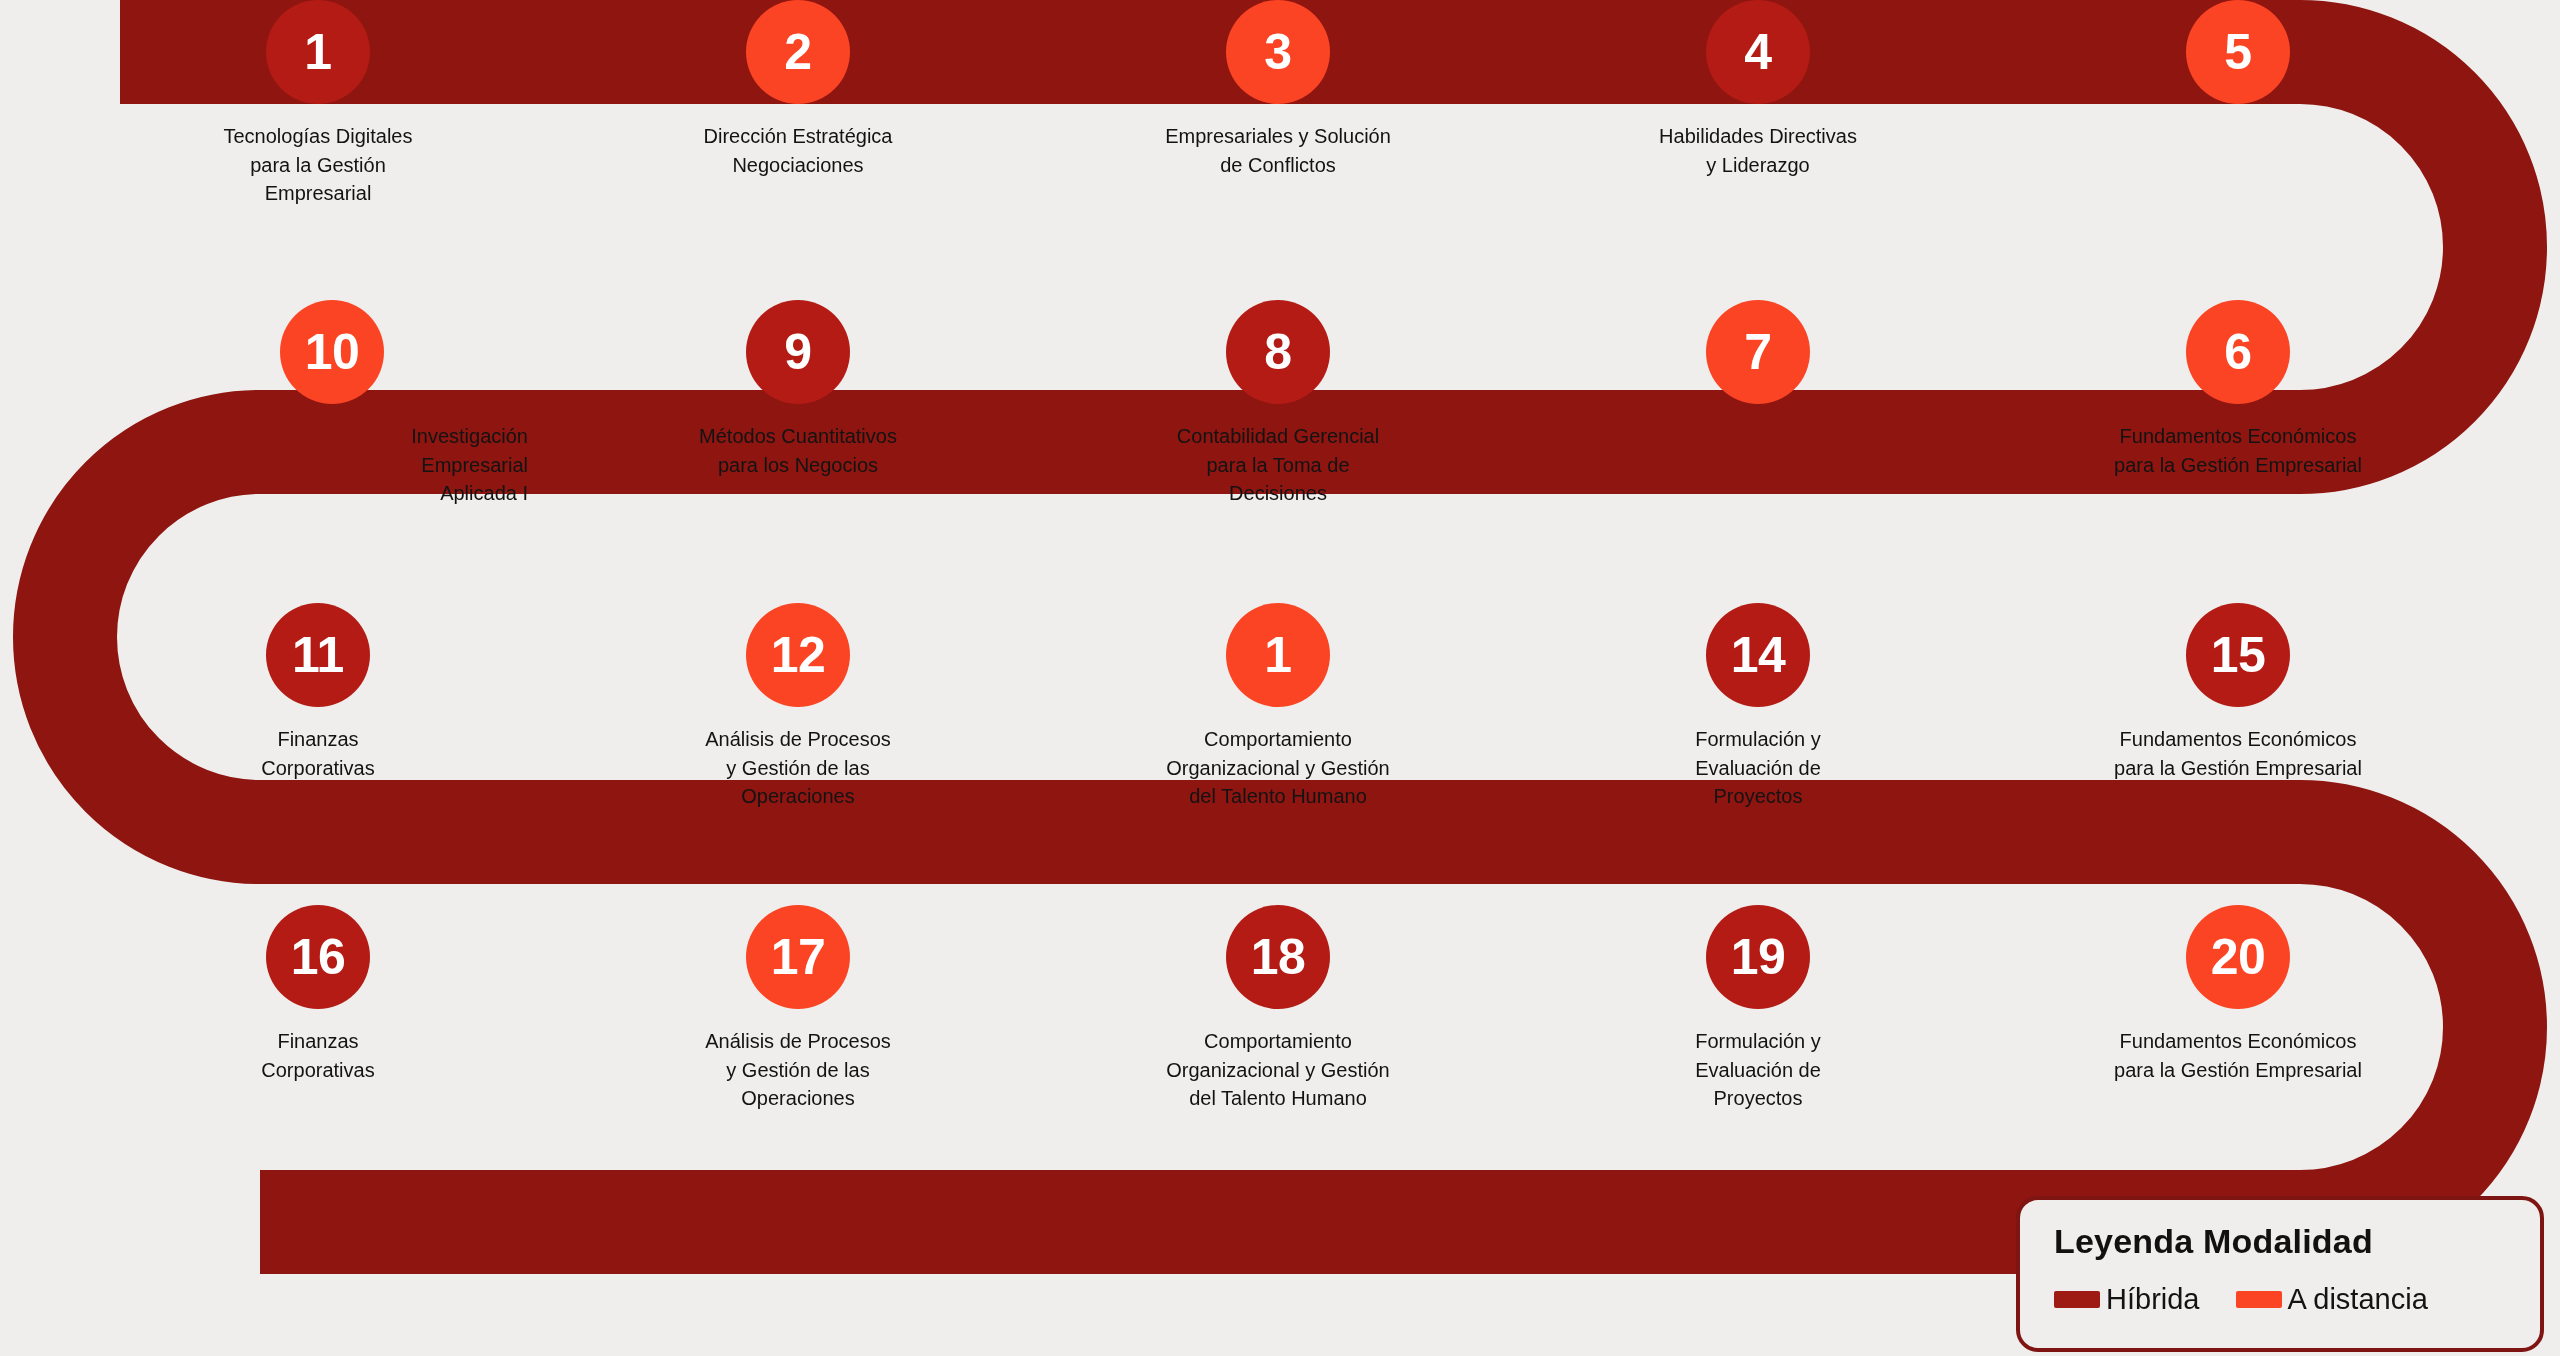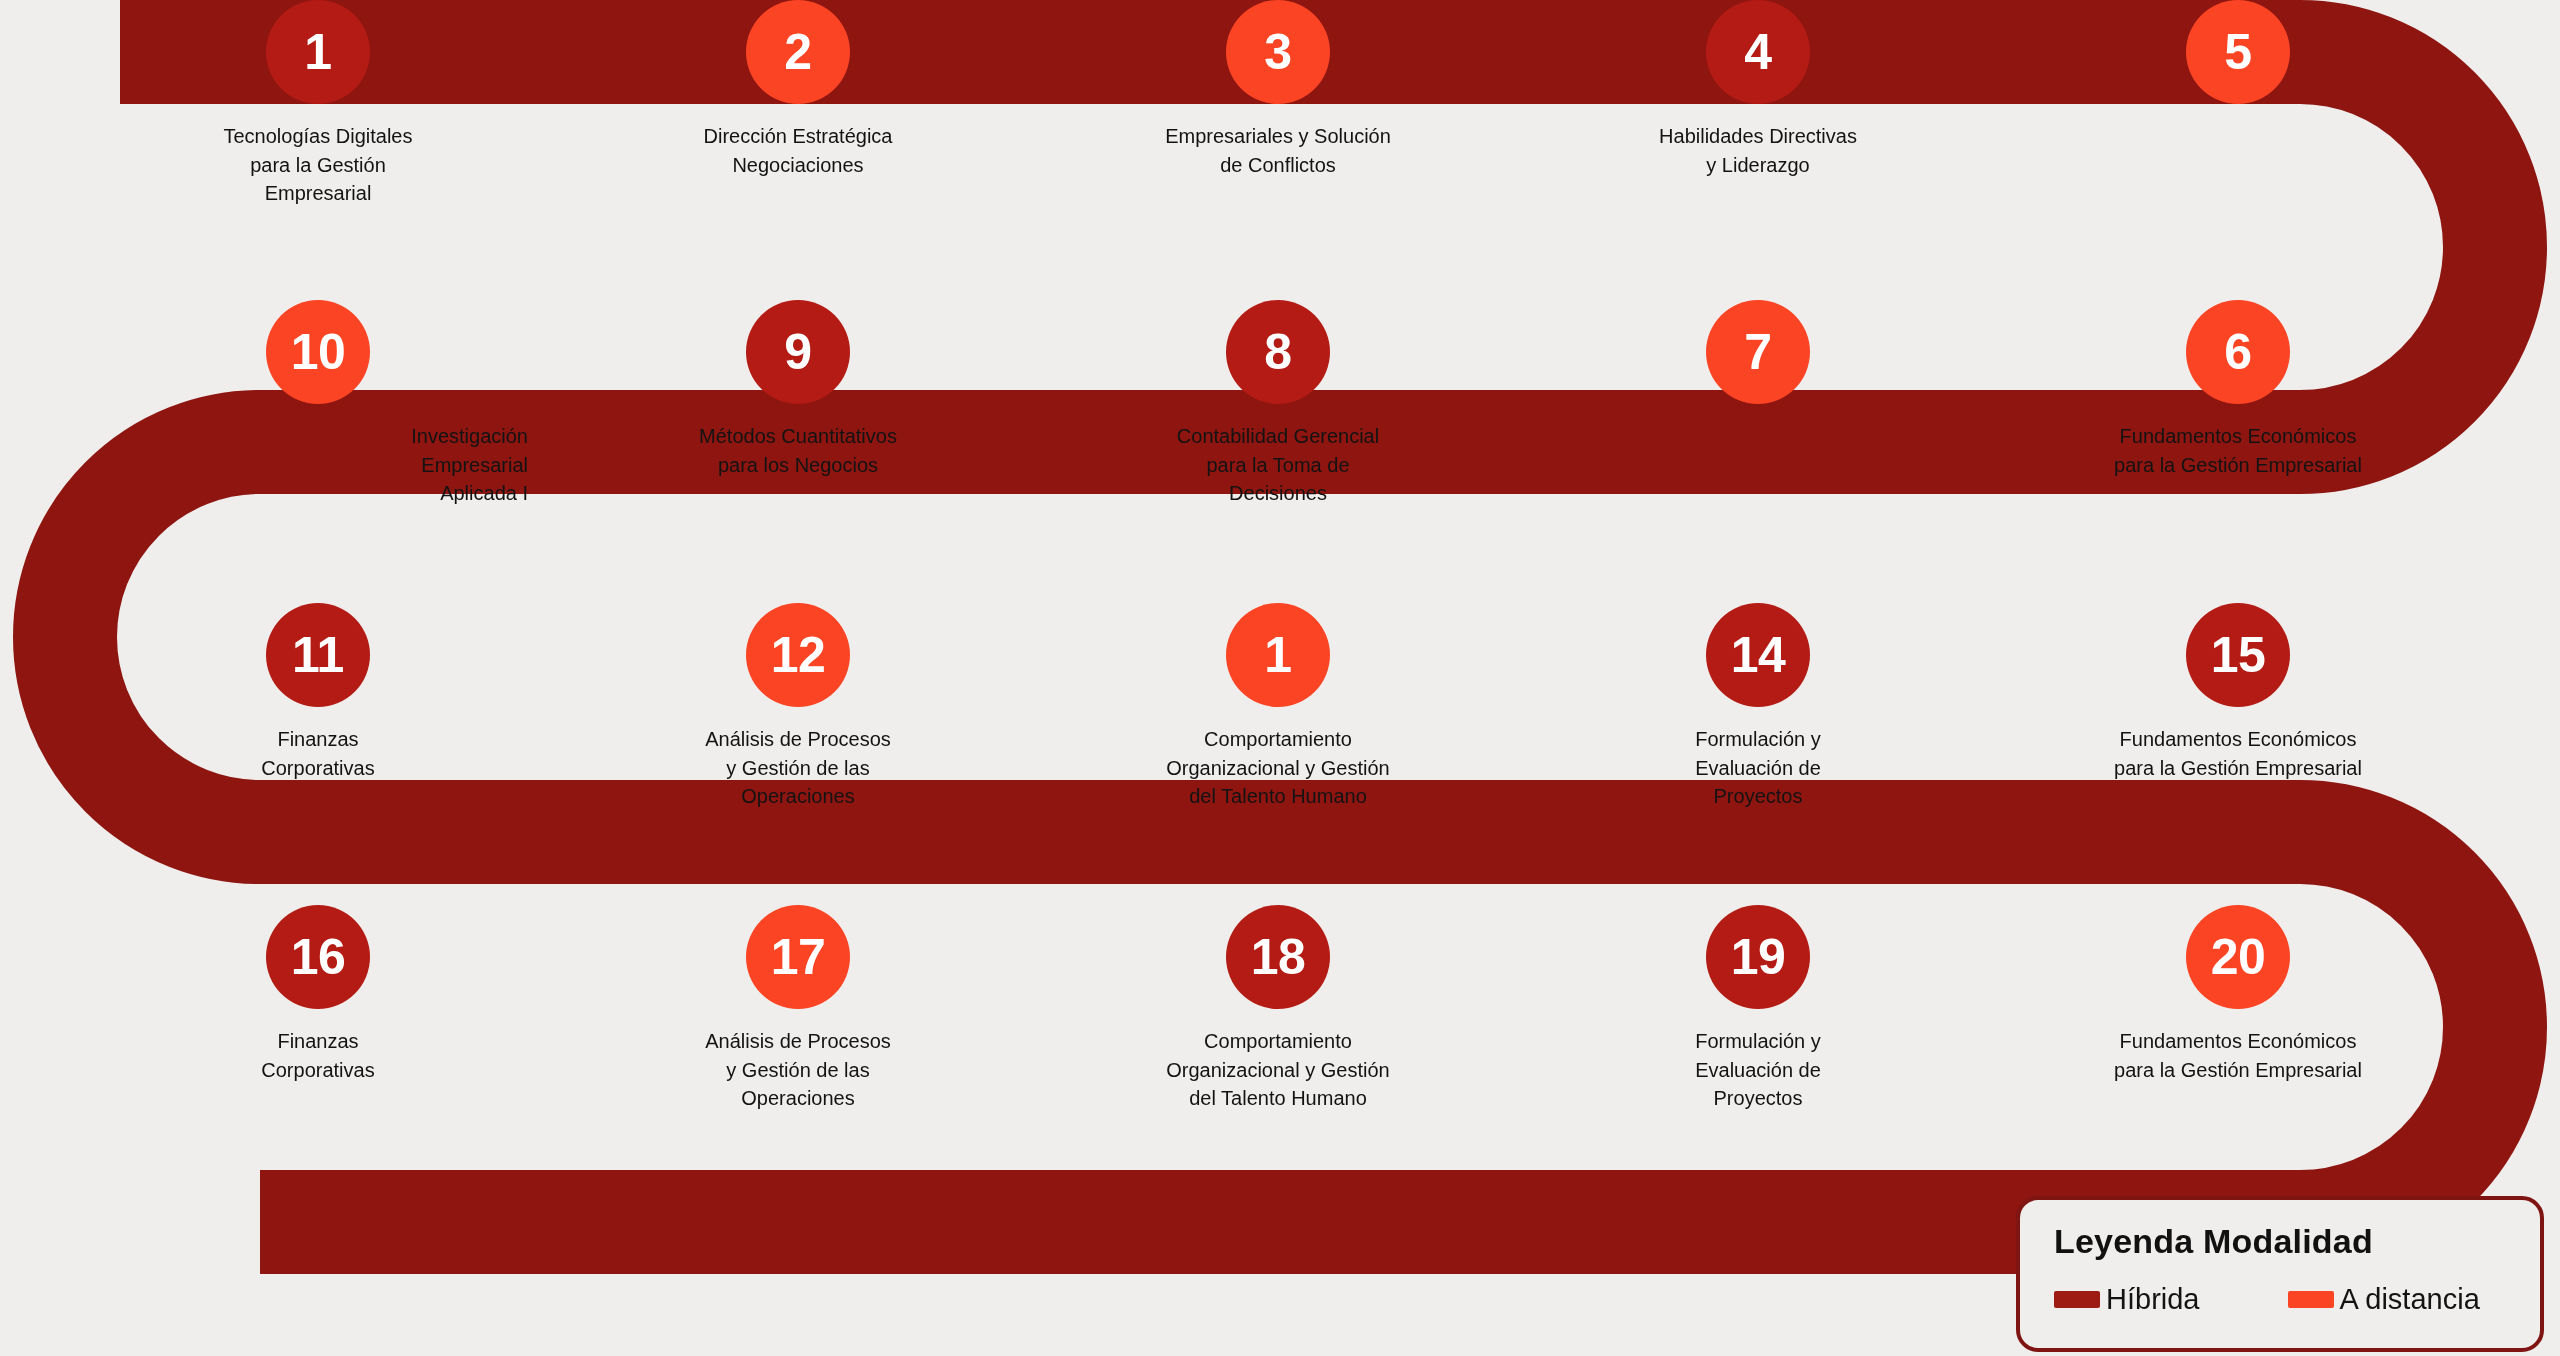--- a/index.html
+++ b/index.html
@@ -86,21 +86,21 @@
   }
   #legend-items {
     display: flex;
     align-items: center;
     margin-top: 24px;
   }
   .legend-item {
     display: flex;
     align-items: center;
   }
-  .legend-item + .legend-item { margin-left: 88px; }
+  .legend-item + .legend-item { margin-left: 36px; }
   .swatch {
     width: 46px;
     height: 17px;
     border-radius: 2px;
     margin-right: 6px;
     flex: 0 0 auto;
   }
   .swatch.hibrida   { background: #9e1b13; }
   .swatch.distancia { background: #fb4423; }
   .legend-text {
@@ -144,21 +144,21 @@
   <div class="label" style="left:318px;  top:122px;">Tecnologías Digitales
 para la Gestión
 Empresarial</div>
   <div class="label" style="left:798px;  top:122px;">Dirección Estratégica
 Negociaciones</div>
   <div class="label" style="left:1278px; top:122px;">Empresariales y Solución
 de Conflictos</div>
   <div class="label" style="left:1758px; top:122px;">Habilidades Directivas
 y Liderazgo</div>
 
-  <div class="node distancia" style="left:318px;  top:352px;">
+  <div class="node distancia" style="left:332px;  top:352px;">
       <span>10</span>
     </div>
   <div class="node hibrida" style="left:798px;  top:352px;">
       <span>9</span>
     </div>
   <div class="node hibrida" style="left:1278px; top:352px;">
       <span>8</span>
     </div>
   <div class="node distancia" style="left:1758px; top:352px;">
       <span>7</span>

